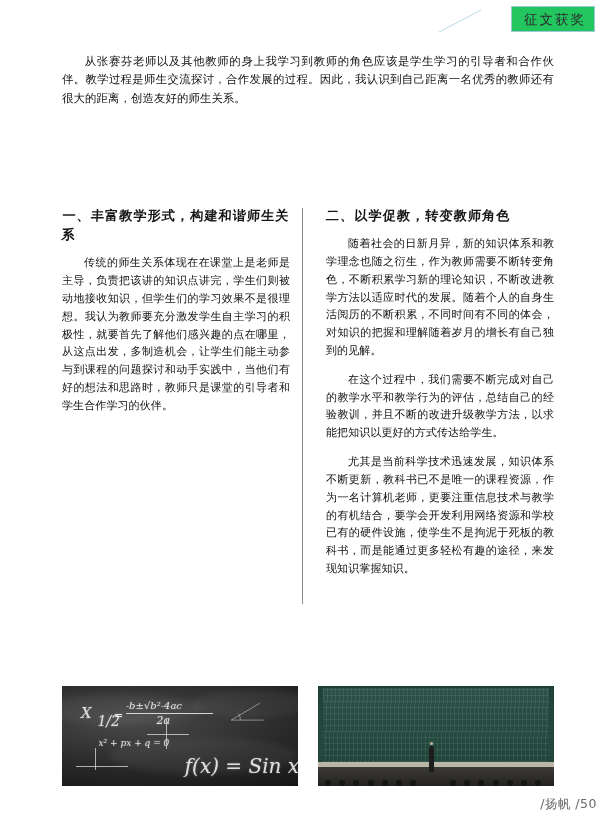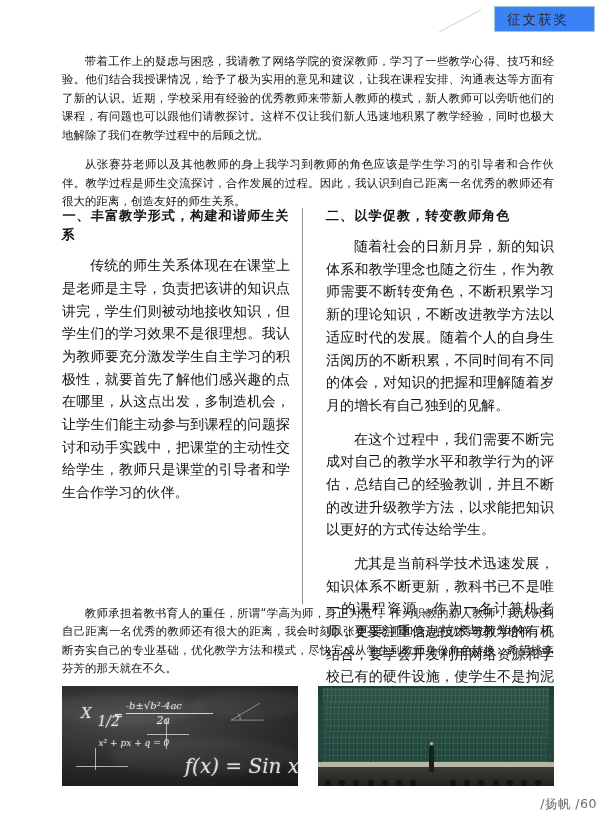--- a/index.html
+++ b/index.html
@@ -44,22 +44,22 @@
     position: absolute;
     right: 8px;
     top: -2px;
     width: 150px;
     height: 30px;
     pointer-events: none;
   }
   .badge-box {
     position: relative;
     border: 1px solid #9ec9d6;
-    padding: 2px 25px 3px 12px;
-    background: #3b82f6;
+    padding: 2px 8px 3px 12px;
+    background: #22c55e;
     z-index: 2;
   }
   .badge-text {
     font-size: 13.5px;
     letter-spacing: 2px;
     color: #2b2b2b;
     line-height: 1.1;
     white-space: nowrap;
   }
 
@@ -109,21 +109,21 @@
   .sec-heading {
     font-family: "DejaVu Serif", "Liberation Serif", serif;
     font-weight: bold;
     font-size: 13.2px;
     line-height: 1.45;
     color: #161616;
     letter-spacing: 1px;
     margin: 0 0 10px 0;
     transform: skewX(-3deg);
   }
-  .col p.para { font-size: 14px; line-height: 1.62; margin-bottom: 11px; }
+  .col p.para { font-size: 11px; line-height: 1.62; margin-bottom: 11px; }
 
   
   #closing {
     position: absolute;
     left: 62px;
     top: 604px;
     width: 492px;
   }
 
   
@@ -254,44 +254,40 @@
         <path d="M2,28 L44,6" stroke="#b9dbe6" stroke-width="1" fill="none"></path>
         <path d="M100,2 L142,24" stroke="#b9dbe6" stroke-width="1" fill="none"></path>
       </svg>
       <div class="badge-box">
         <span class="badge-text">征文获奖</span>
       </div>
     </div>
   </div>
 
   <div class="content">
-    <p class="para">带着工作上的疑虑与困惑，我请教了网络学院的资深教师，学习了一些教学心得、技巧和经验。他们结合我授课情况，给予了极为实用的意见和建议，让我在课程安排、沟通表达等方面有了新的认识。近期，学校采用有经验的优秀教师来带新人教师的模式，新人教师可以旁听他们的课程，有问题也可以跟他们请教探讨。这样不仅让我们新人迅速地积累了教学经验，同时也极大地解除了我们在教学过程中的后顾之忧。</p>
     <p class="para">从张赛芬老师以及其他教师的身上我学习到教师的角色应该是学生学习的引导者和合作伙伴。教学过程是师生交流探讨，合作发展的过程。因此，我认识到自己距离一名优秀的教师还有很大的距离，创造友好的师生关系。</p>
   </div>
 
   <div id="columns">
 
     <div id="col-divider"></div>
 
     <div class="col col-left">
       <h2 class="sec-heading">一、丰富教学形式，构建和谐师生关系</h2>
-      <p class="para">传统的师生关系体现在在课堂上是老师是主导，负责把该讲的知识点讲完，学生们则被动地接收知识，但学生们的学习效果不是很理想。我认为教师要充分激发学生自主学习的积极性，就要首先了解他们感兴趣的点在哪里，从这点出发，多制造机会，让学生们能主动参与到课程的问题探讨和动手实践中，把课堂的主动性交给学生，教师只是课堂的引导者和学生合作学习的伙伴。</p>
+      <p class="para">传统的师生关系体现在在课堂上是老师是主导，负责把该讲的知识点讲完，学生们则被动地接收知识，但学生们的学习效果不是很理想。我认为教师要充分激发学生自主学习的积极性，就要首先了解他们感兴趣的点在哪里，从这点出发，多制造机会，让学生们能主动参与到课程的问题探讨和动手实践中，当他们有好的想法和思路时，教师只是课堂的引导者和学生合作学习的伙伴。</p>
     </div>
 
     <div class="col col-right">
       <h2 class="sec-heading">二、以学促教，转变教师角色</h2>
       <p class="para">随着社会的日新月异，新的知识体系和教学理念也随之衍生，作为教师需要不断转变角色，不断积累学习新的理论知识，不断改进教学方法以适应时代的发展。随着个人的自身生活阅历的不断积累，不同时间有不同的体会，对知识的把握和理解随着岁月的增长有自己独到的见解。</p>
       <p class="para">在这个过程中，我们需要不断完成对自己的教学水平和教学行为的评估，总结自己的经验教训，并且不断的改进升级教学方法，以求能把知识以更好的方式传达给学生。</p>
       <p class="para">尤其是当前科学技术迅速发展，知识体系不断更新，教科书已不是唯一的课程资源，作为一名计算机老师，更要注重信息技术与教学的有机结合，要学会开发利用网络资源和学校已有的硬件设施，使学生不是拘泥于死板的教科书，而是能通过更多轻松有趣的途径，来发现知识掌握知识。</p>
     </div>
   </div>
 
-  <div id="closing">
-    <p class="para">教师承担着教书育人的重任，所谓“学高为师，身正为范”。作为职教的新人教师，我认识到自己距离一名优秀的教师还有很大的距离，我会时刻以张赛芬老师和身边的优秀教师为榜样，不断夯实自己的专业基础，优化教学方法和模式，尽快完成从学生到教师身份角色转换，希望桃李芬芳的那天就在不久。</p>
-  </div>
 
   <div id="photos">
 
     <div class="photo photo-left">
       <div class="bb-dark">
         <div class="bb-smear" style="left:-10%;top:8%;width:70%;height:30%;"></div>
         <div class="bb-smear" style="left:20%;top:52%;width:80%;height:36%;"></div>
         <div class="bb-smear" style="left:55%;top:4%;width:50%;height:28%;"></div>
 
         <span class="chalk" style="left:8%;top:18%;font-size:15px;">X</span>
@@ -335,16 +331,16 @@
           <div class="head" style="left:74%;"></div>
             <div class="head" style="left:80%;"></div>
           <div class="head" style="left:86%;"></div>
             <div class="head" style="left:92%;"></div>
         </div>
       </div>
     </div>
   </div>
 
   <div id="footer">
-    <span class="footer-text">/扬帆 /60</span>
+    <span class="footer-text">/扬帆 /50</span>
   </div>
 
 </div>
 
 </body></html>

